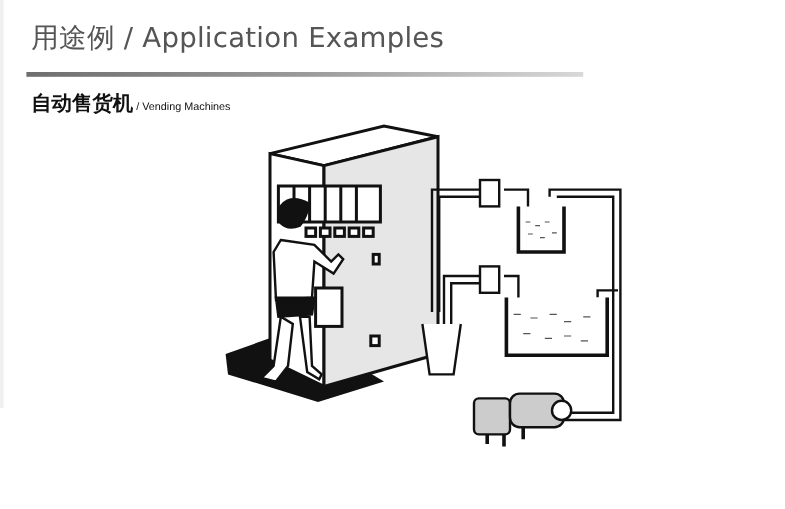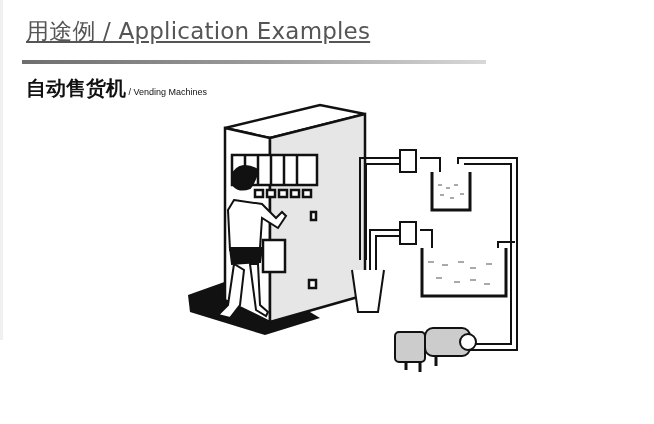--- a/index.html
+++ b/index.html
@@ -1,21 +1,21 @@
 <!DOCTYPE html>
 <html><head>
 <meta charset="utf-8">
 <style>
   html, body { margin:0; padding:0; background:#fff; }
   body { width:654px; height:424px; position:relative; overflow:hidden; font-family:"DejaVu Sans", sans-serif; }
   .left-edge { position:absolute; left:0; top:0; width:3px; height:340px; background:#f0f0f0; }
-  .title { position:absolute; left:26px; top:16px; font-size:23px; color:#555; letter-spacing:0.2px; white-space:nowrap;text-decoration:underline; }
+  .title { position:absolute; left:26px; top:16px; font-size:23px; color:#555; letter-spacing:0.2px; white-space:nowrap; }
   .rule { position:absolute; left:22px; top:60px; width:464px; height:4px; background:linear-gradient(to right,#6e6e6e,#9a9a9a 50%,#d8d8d8); }
   .subtitle { position:absolute; left:26px; top:75px; color:#111; white-space:nowrap; }
-  .subtitle .zh { font-size:20px; font-weight:bold; }
+  .subtitle .zh { font-size:17px; font-weight:bold; }
   .subtitle .en { font-size:9px; font-family:"Liberation Sans", sans-serif;text-align:center; }
   svg.illus { position:absolute; left:170px; top:100px; }
 </style>
 </head>
 <body>
 
 <div class="left-edge"></div>
 <div class="title">用途例 / Application Examples</div>
 <div class="rule"></div>
 <div class="subtitle">

